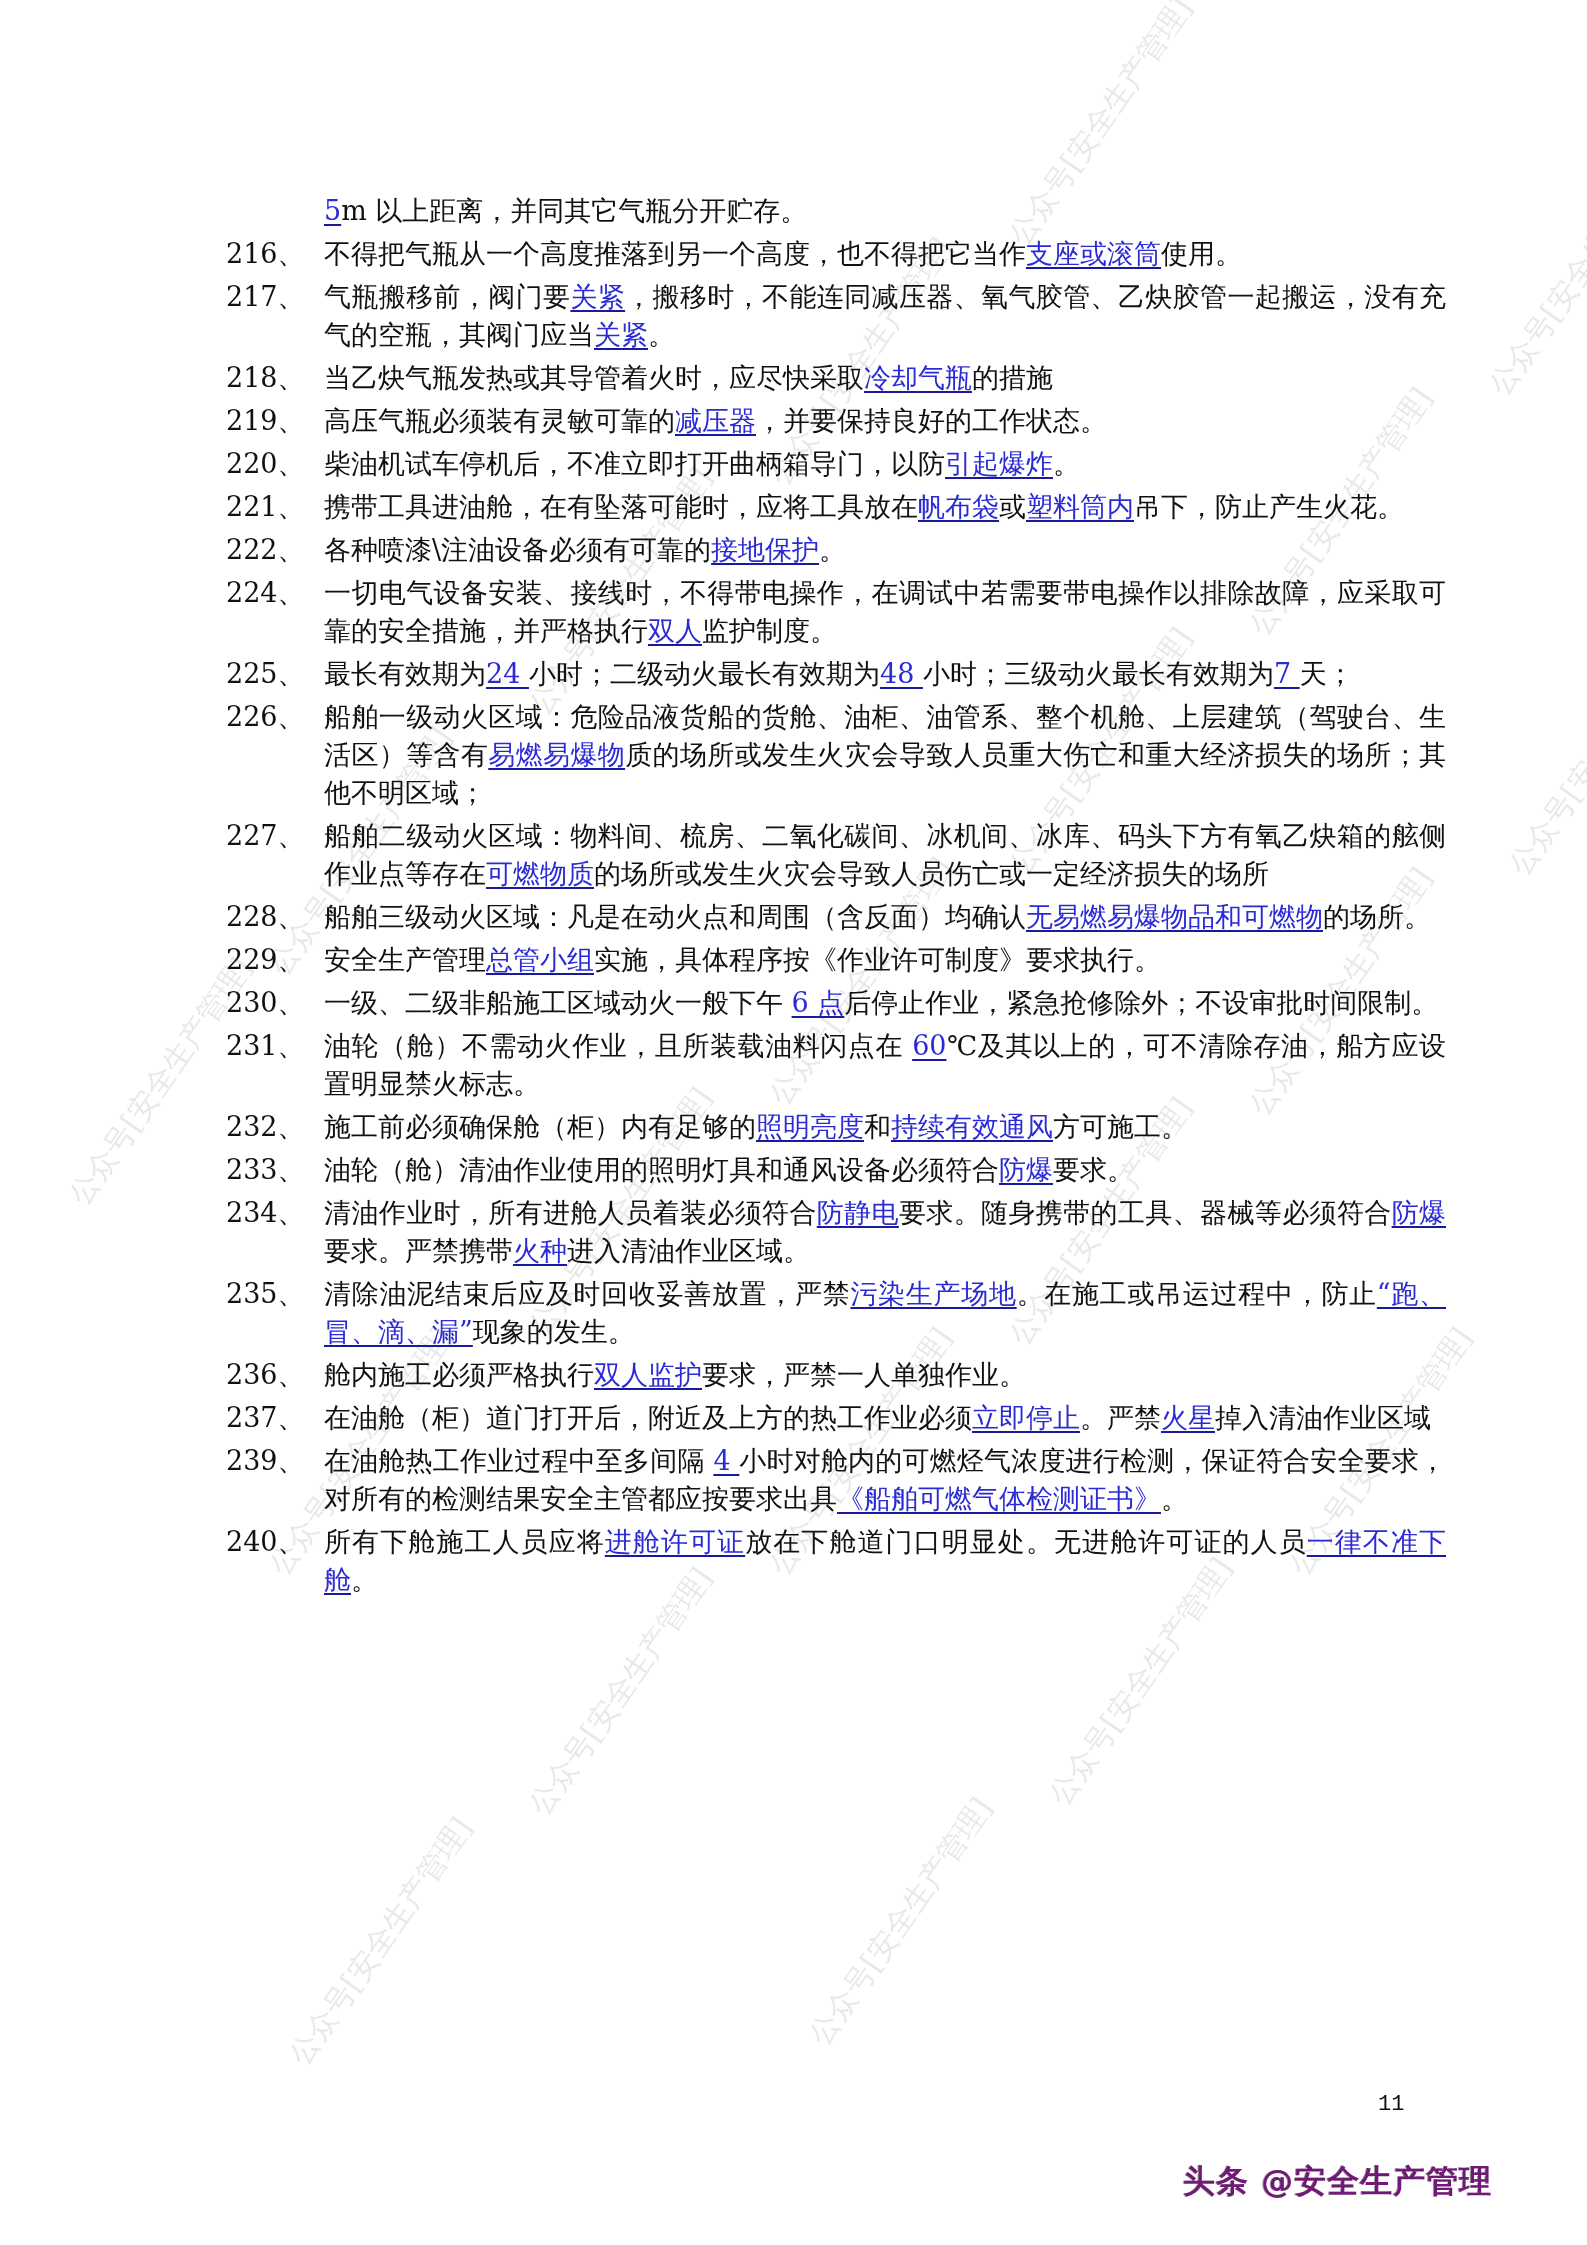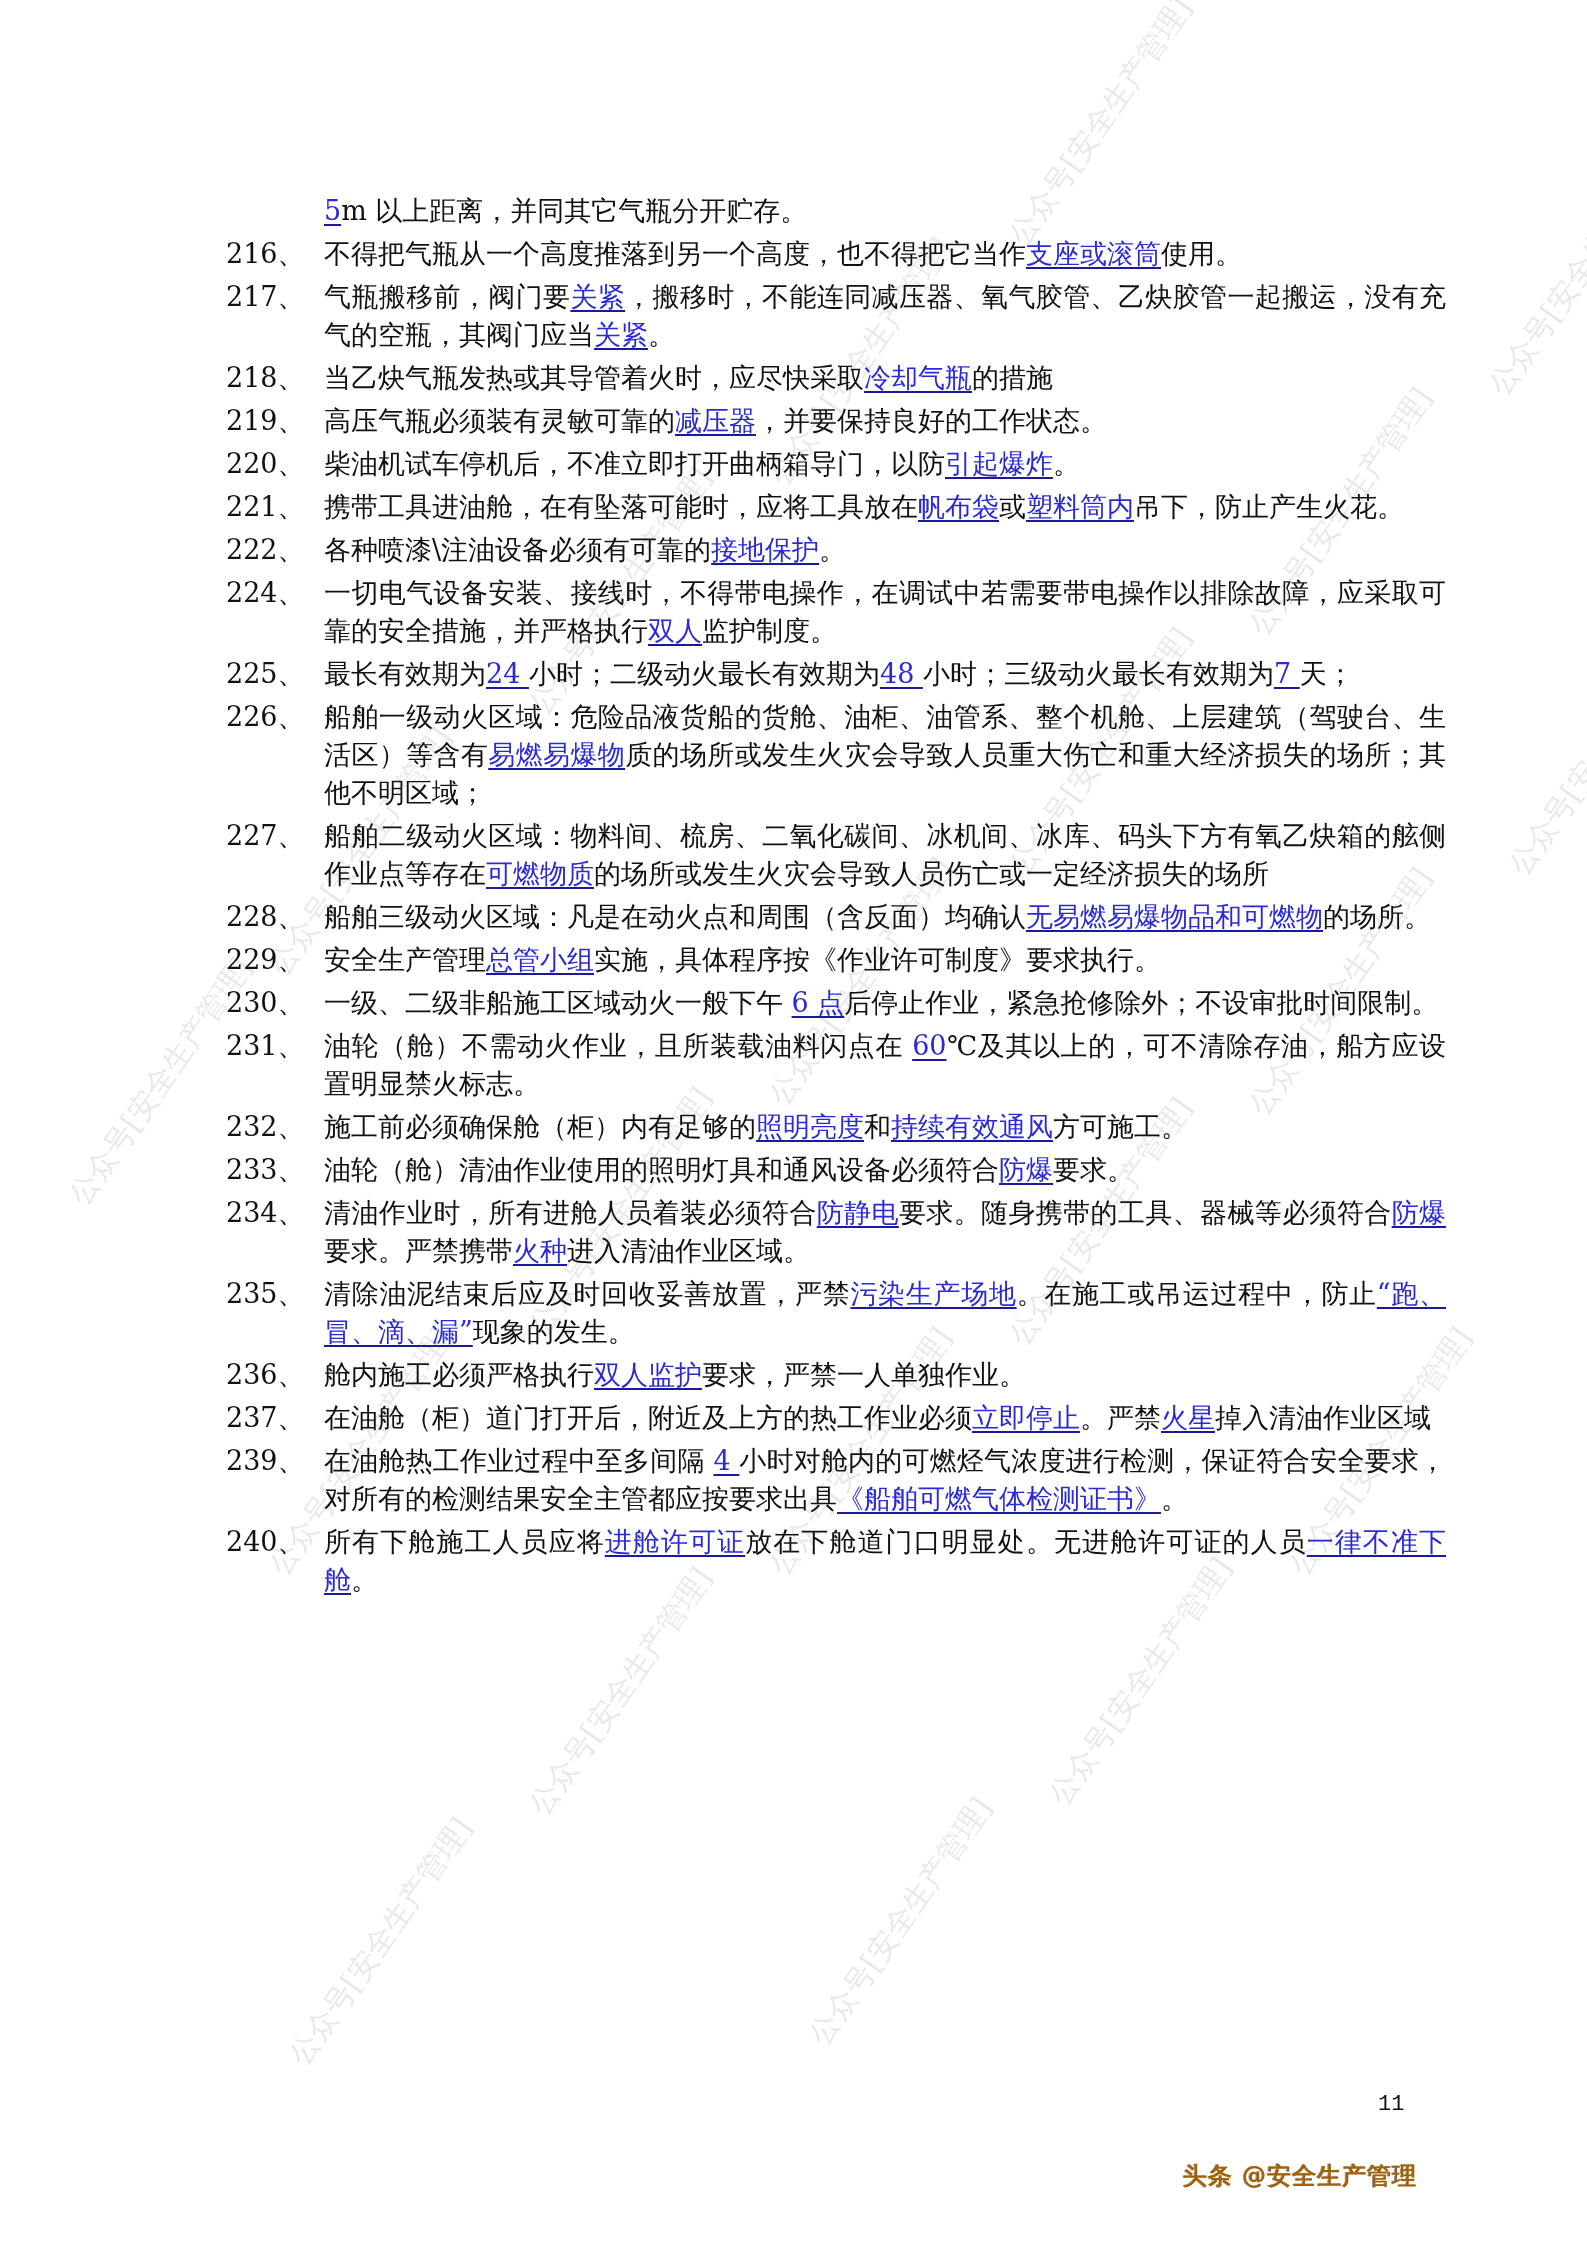--- a/index.html
+++ b/index.html
@@ -6,22 +6,22 @@
   body { width:1587px; height:2245px; position:relative; overflow:hidden;
          font-family:"DejaVu Serif","Liberation Serif",serif; color:#111; }
   .page { position:absolute; left:0; top:0; width:1587px; height:2245px; }
   .content { position:absolute; left:190px; top:192px; width:1220px;margin-left:36px; }
   .item { display:flex; font-size:27px; line-height:38px; margin-bottom:5px; }
   .item .num { flex:0 0 98px; white-space:nowrap; letter-spacing:0px; }
   .item .txt { flex:1; text-align:justify; text-justify:inter-character; }
   .cont { padding-left:98px; font-size:27px; line-height:38px; margin-bottom:5px; }
   a.kw { color:#2b2bd6; text-decoration:underline; text-decoration-color:#1a1a9c; text-underline-offset:4px; }
   .page-number { position:absolute; left:1378px; top:2092px; font-size:22px; font-family:Liberation Mono, monospace; }
-  .brand { position:absolute; left:1183px; top:2160px; font-size:24px; font-family:"DejaVu Sans","Liberation Sans",sans-serif;
-           color:#a16207; font-weight:bold; letter-spacing:1px; text-shadow:1px 1px 0 #fff, -1px 0 0 #999; }
+  .brand { position:absolute; left:1183px; top:2160px; font-size:32px; font-family:"DejaVu Sans","Liberation Sans",sans-serif;
+           color:#701a75; font-weight:bold; letter-spacing:1px; text-shadow:1px 1px 0 #fff, -1px 0 0 #999; }
   .wm { position:absolute; color:rgba(150,150,150,0.22); font-size:30px; white-space:nowrap;
         transform:rotate(-55deg); transform-origin:left top; font-family:"DejaVu Serif",serif; pointer-events:none; }
 </style>
 </head>
 <body>
 
 <div class="page">
 
   <div id="watermarks">
       <div class="wm" style="left: 60px; top: 1190px;">公众号[安全生产管理]</div>

